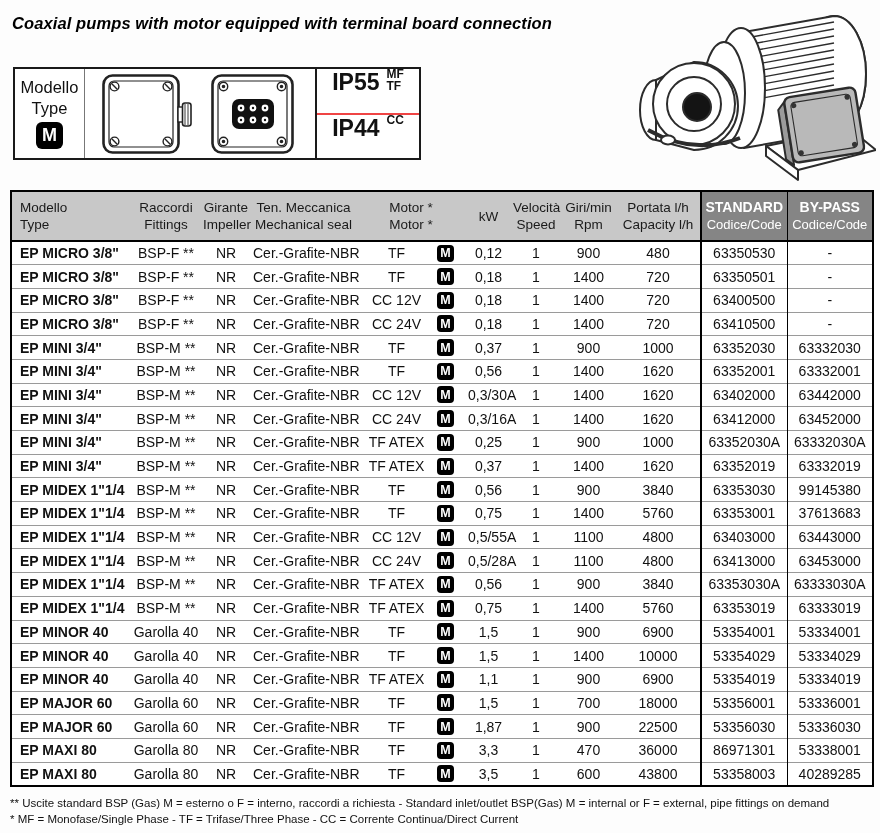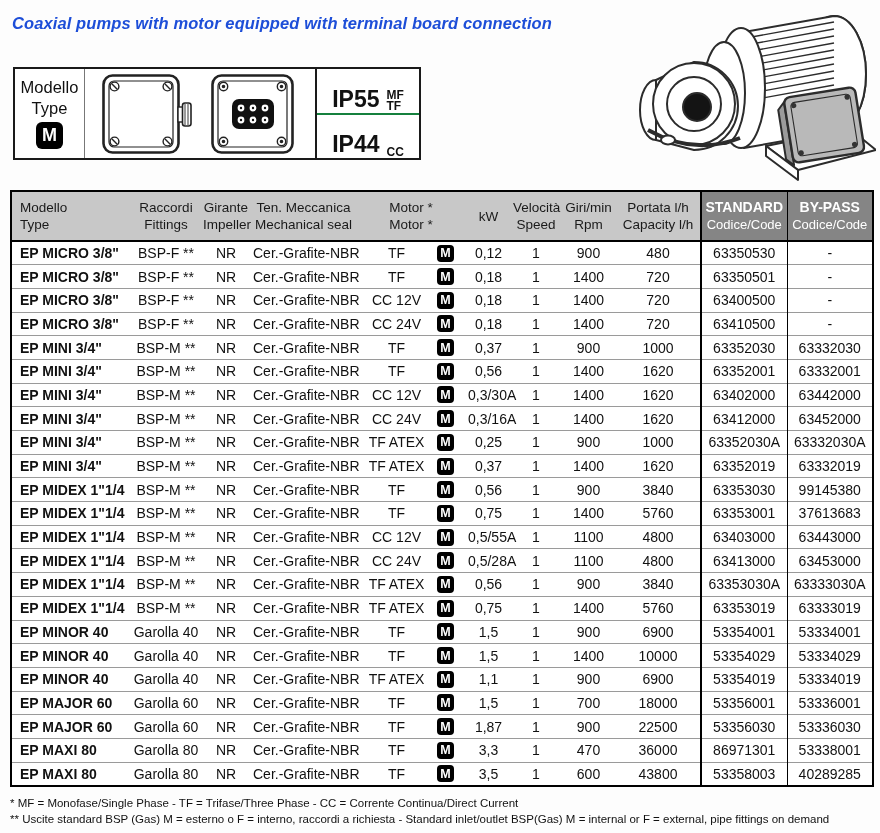--- a/index.html
+++ b/index.html
@@ -1,29 +1,29 @@
 <!DOCTYPE html>
 <html><head>
 <meta charset="utf-8">
 <style>
   * { margin:0; padding:0; box-sizing:border-box; }
   body { background:#e8e8e8; font-family:"Liberation Sans", sans-serif; }
   .page { position:relative; width:880px; height:833px; background:#fdfdfd; overflow:hidden; color:#111; }
 
-  .title { position:absolute; left:12px; top:14px; font-size:16.5px; font-weight:bold; font-style:italic; color:#1d4ed8; letter-spacing:0.1px; }
+  .title { position:absolute; left:12px; top:14px; font-size:16.5px; font-weight:bold; font-style:italic; color:#000000; letter-spacing:0.1px; }
 
   
   .spec-strip { position:absolute; left:13px; top:67px; width:408px; height:93px; border:2px solid #1a1a1a; background:#fff; display:flex; }
   .cell-model { width:70px; border-right:1.5px solid #777; display:flex; flex-direction:column; align-items:center; justify-content:center; gap:3px; }
   .cell-model .lbl { font-size:16.5px; line-height:18px; color:#111; }
   .badge-big { width:27px; height:27px; background:#000; color:#fff; border-radius:6px; font-size:18px; font-weight:bold; display:flex; align-items:center; justify-content:center; margin-top:2px; }
   .cell-drawings { flex:1; display:flex; align-items:center; justify-content:space-evenly; }
   .cell-ip { width:104px; border-left:2px solid #1a1a1a; display:flex; flex-direction:column; }
-  .ip-cell { flex:1; display:flex; align-items:flex-end; justify-content:center; gap:7px; }
-  .ip-cell + .ip-cell { border-top:2px solid #15803d; }
+  .ip-cell { flex:1; display:flex; align-items:flex-start; justify-content:center; gap:7px; }
+  .ip-cell + .ip-cell { border-top:2px solid #ef4444; }
   .ip-code { font-size:23px; font-weight:bold; color:#111; }
   .ip-sub { font-size:12px; font-weight:bold; line-height:11.5px; color:#111; text-align:left; }
 
   .pump-illu { position:absolute; right:4px; top:0; }
 
   
   table.pump { position:absolute; left:10px; top:190px; width:862px; border-collapse:collapse; table-layout:fixed; border:2px solid #000; background:#fff; }
   thead th { background:#c8c8c8; border-bottom:2px solid #000; height:50px; font-weight:normal; font-size:13.5px; color:#1a1a1a; vertical-align:middle; padding:0 2px; }
   thead th .l1, thead th .l2 { line-height:17px; }
   thead th.code-h { background:#858585; color:#fff; }
@@ -665,17 +665,17 @@
       <td>1</td>
       <td>600</td>
       <td>43800</td>
       <td class="std-col">53358003</td>
       <td class="byp-col">40289285</td>
     </tr>
   </tbody>
   </table>
 
   <div class="footnotes">
+    <div>** Uscite standard BSP (Gas) M = esterno o F = interno, raccordi a richiesta - Standard inlet/outlet BSP(Gas) M = internal or F = external, pipe fittings on demand</div>
     <div>* MF = Monofase/Single Phase - TF = Trifase/Three Phase - CC = Corrente Continua/Direct Current</div>
-    <div>** Uscite standard BSP (Gas) M = esterno o F = interno, raccordi a richiesta - Standard inlet/outlet BSP(Gas) M = internal or F = external, pipe fittings on demand</div>
   </div>
 
 </div>
 
 </body></html>

